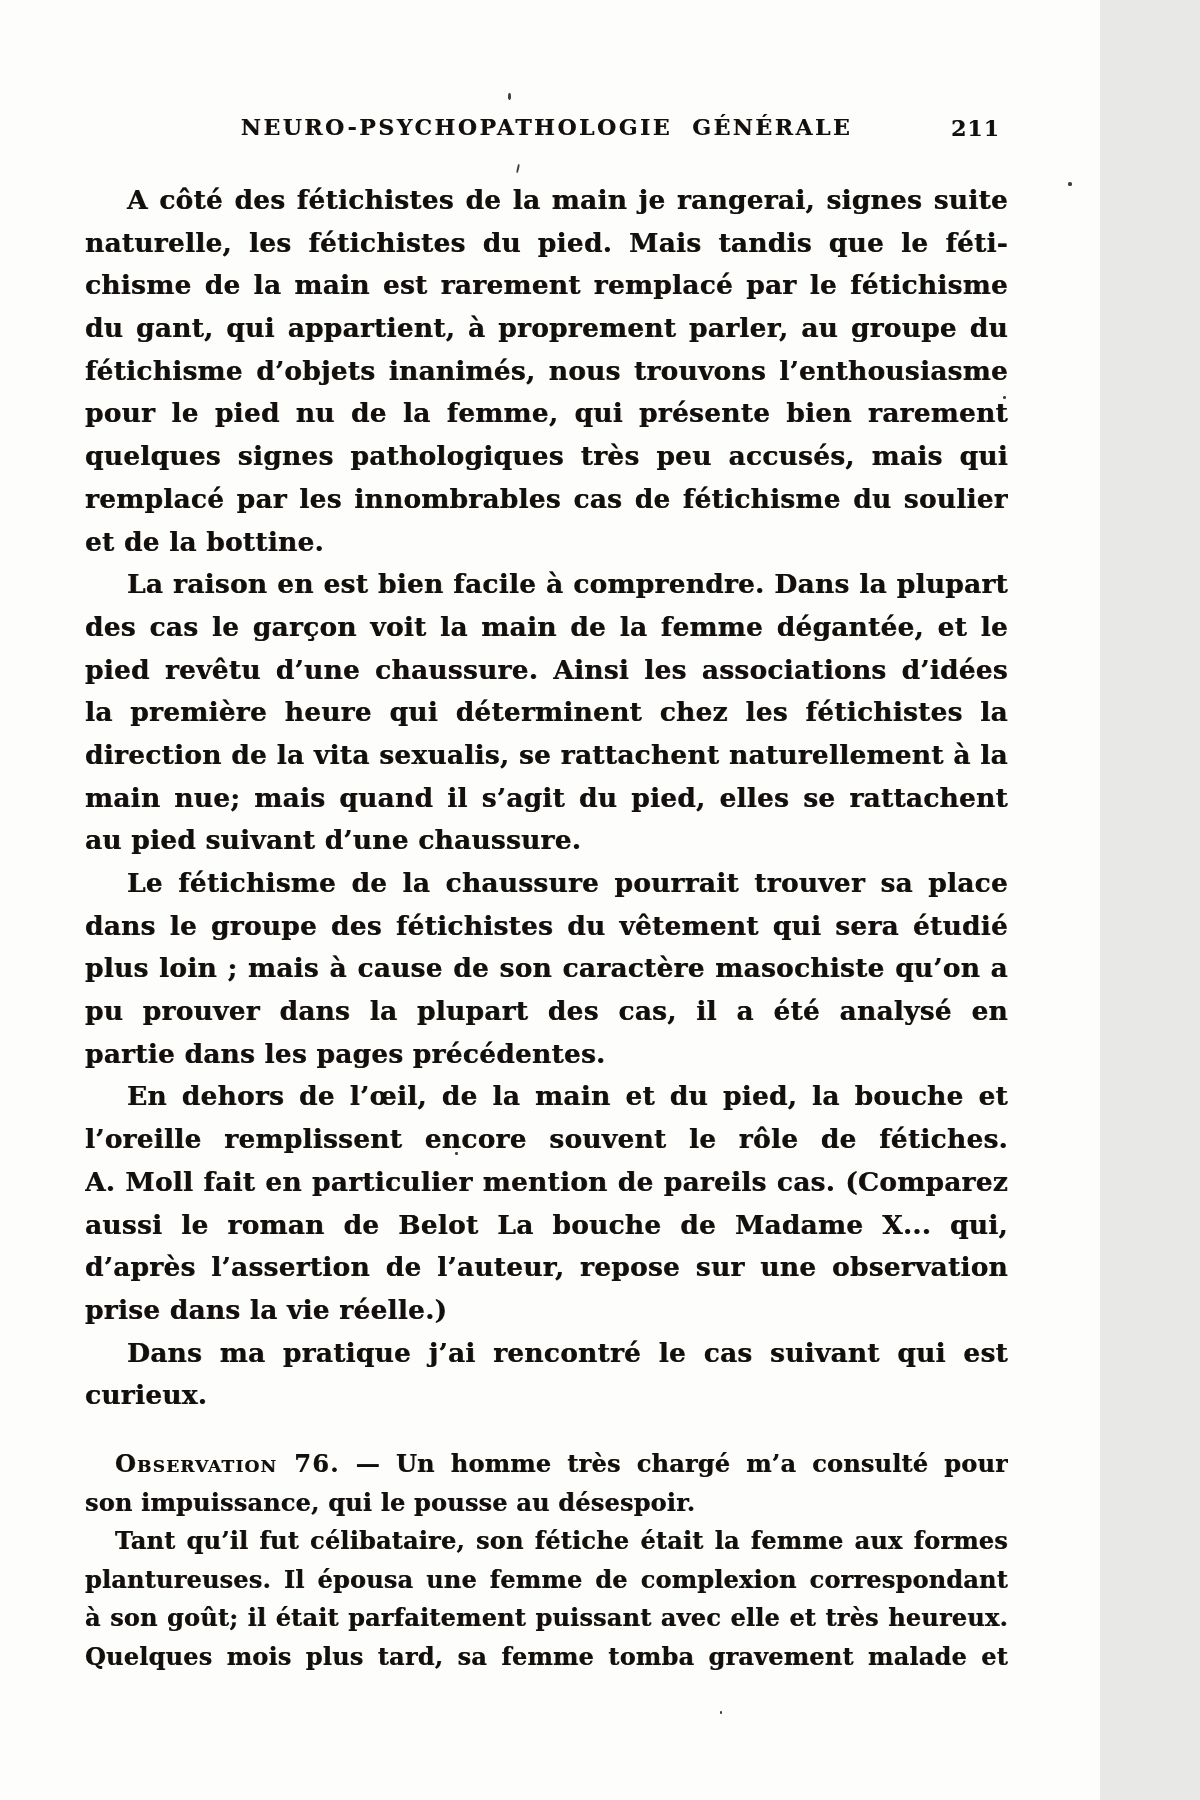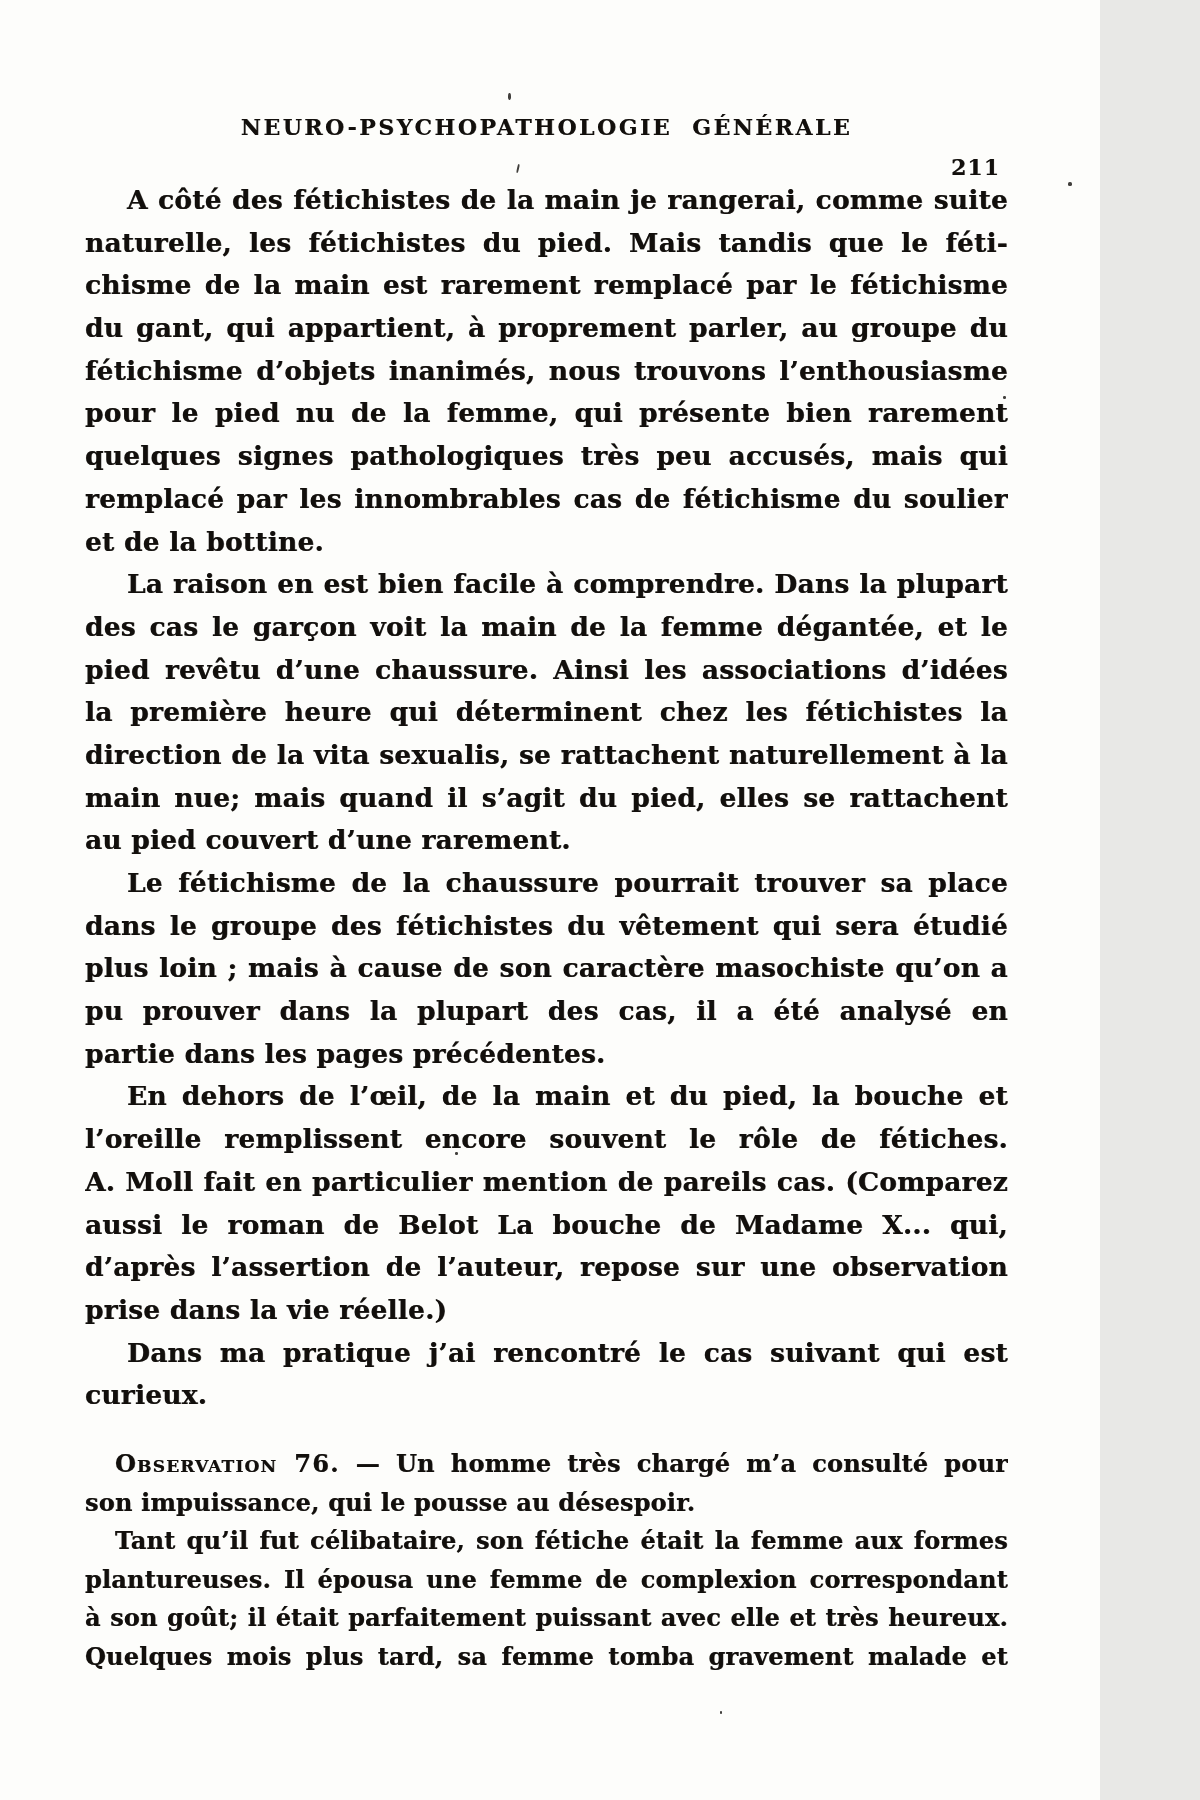--- a/index.html
+++ b/index.html
@@ -34,21 +34,20 @@
     text-shadow:0.4px 0.4px 0 rgba(18,15,12,.6);
     white-space:nowrap;
   }
   .page-number{
     position:absolute;
     right:8px;top:1px;
     font-size:22px;
     font-weight:700;
     letter-spacing:1px;
     text-shadow:0.4px 0.4px 0 rgba(18,15,12,.6);
-    margin-top:39px;
   }
   
   .text-block{
     position:absolute;
     left:85px;top:179px;width:923px;
   }
   .para{margin:0;padding:0;}
   .line{
     font-size:26.5px;
     font-weight:700;
@@ -98,38 +97,38 @@
 <div class="page">
 
   <div class="running-head">
     <span class="running-title">NEURO-PSYCHOPATHOLOGIE GÉNÉRALE</span>
     <span class="page-number">211</span>
   </div>
 
   <div class="text-block">
     <div>
         <div class="para body">
-          <div class="line first"><span>A côté des fétichistes de la main je rangerai, comme suite</span></div>
+          <div class="line first"><span>A côté des fétichistes de la main je rangerai, signes suite</span></div>
           <div class="line"><span>naturelle, les fétichistes du pied. Mais tandis que le féti-</span></div>
           <div class="line"><span>chisme de la main est rarement remplacé par le fétichisme</span></div>
           <div class="line"><span>du gant, qui appartient, à proprement parler, au groupe du</span></div>
           <div class="line"><span>fétichisme d’objets inanimés, nous trouvons l’enthousiasme</span></div>
           <div class="line"><span>pour le pied nu de la femme, qui présente bien rarement</span></div>
           <div class="line"><span>quelques signes pathologiques très peu accusés, mais qui est</span></div>
           <div class="line"><span>remplacé par les innombrables cas de fétichisme du soulier</span></div>
           <div class="line last"><span>et de la bottine.</span></div>
         </div>
         <div class="para body">
           <div class="line first"><span>La raison en est bien facile à comprendre. Dans la plupart</span></div>
           <div class="line"><span>des cas le garçon voit la main de la femme dégantée, et le</span></div>
           <div class="line"><span>pied revêtu d’une chaussure. Ainsi les associations d’idées de</span></div>
           <div class="line"><span>la première heure qui déterminent chez les fétichistes la</span></div>
           <div class="line"><span>direction de la </span><span class="it">vita sexualis</span><span>, se rattachent naturellement à la</span></div>
           <div class="line"><span>main nue; mais quand il s’agit du pied, elles se rattachent</span></div>
-          <div class="line last"><span>au pied couvert d’une rarement.</span></div>
+          <div class="line last"><span>au pied suivant d’une chaussure.</span></div>
         </div>
         <div class="para body">
           <div class="line first"><span>Le fétichisme de la chaussure pourrait trouver sa place</span></div>
           <div class="line"><span>dans le groupe des fétichistes du vêtement qui sera étudié</span></div>
           <div class="line"><span>plus loin ; mais à cause de son caractère masochiste qu’on a</span></div>
           <div class="line"><span>pu prouver dans la plupart des cas, il a été analysé en grande</span></div>
           <div class="line last"><span>partie dans les pages précédentes.</span></div>
         </div>
         <div class="para body">
           <div class="line first"><span>En dehors de l’œil, de la main et du pied, la bouche et</span></div>

